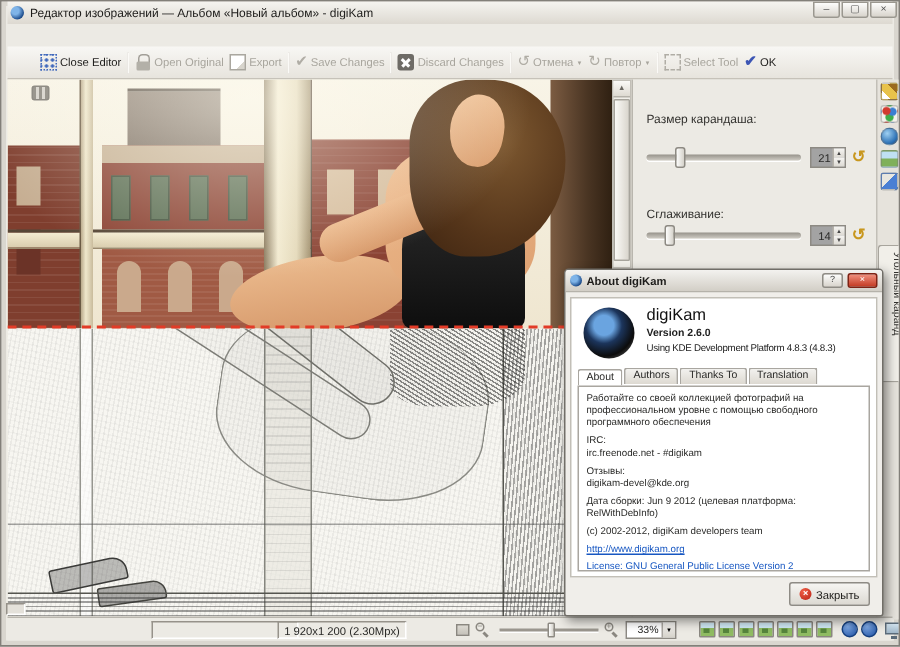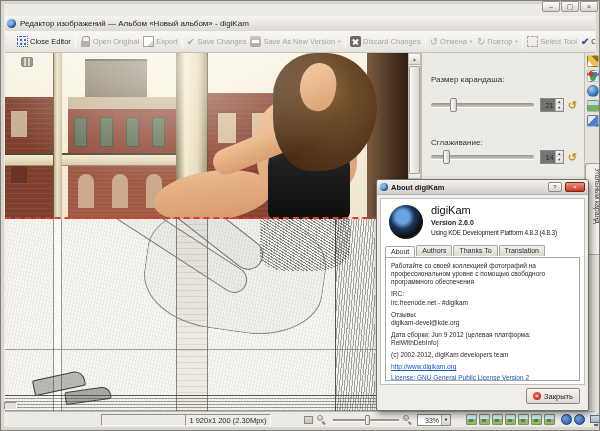--- a/index.html
+++ b/index.html
@@ -2,37 +2,37 @@
 <html><head>
 <meta charset="utf-8">
 <style>
   *{box-sizing:border-box;margin:0;padding:0}
   html,body{background:#6b6b6b}
   body{font-family:"Liberation Sans",sans-serif}
   #win{position:relative;width:600px;height:431px;margin:0 auto;background:#eceae4;
        border:1px solid #827f79;box-shadow:inset 0 0 0 3px #d9d6cf;overflow:hidden}
 
   
-  #titlebar{position:absolute;left:4px;top:15px;right:4px;height:15px;display:flex;align-items:center;
+  #titlebar{position:absolute;left:4px;top:0;right:4px;height:15px;display:flex;align-items:center;
             gap:4px;padding:0 2px;font-size:8px;color:#1d1c1a;background:linear-gradient(#f5f4f0,#ddd9d1)}
   #app-icon{width:9px;height:9px;border-radius:50%;background:radial-gradient(circle at 35% 35%,#7fb4e8 0 30%,#1f4f8f 70%,#0a1f3a);flex:0 0 auto}
   #title-text{white-space:nowrap;overflow:hidden}
   #win-controls{position:absolute;right:1px;top:0;display:flex}
   .wbtn{width:18px;height:11px;margin-left:1px;border:1px solid #9a978f;border-radius:0 0 2px 2px;
         background:linear-gradient(#fdfdfc,#d8d4cc);font-size:7px;line-height:9px;text-align:center;color:#555}
 
   
   #menubar{position:absolute;left:4px;top:16px;right:4px;height:14px;background:#f0eee8;
            border-bottom:1px solid #d7d3cb;display:flex;align-items:center;font-size:8px;color:#23221f;padding:0 3px}
   .menu-item{padding:2px 5px;white-space:nowrap}
 
   
   #toolbar{position:absolute;left:4px;top:30px;right:4px;height:22px;display:flex;align-items:center;
            background:linear-gradient(#f8f7f4,#e7e4dd);border-bottom:1px solid #c6c2b9;font-size:7.5px;
-           color:#1d1c1a;padding:0 10px;overflow:hidden;white-space:nowrap}
+           color:#1d1c1a;padding:0 20px;overflow:hidden;white-space:nowrap}
   .tbtn{display:flex;align-items:center;gap:2px;padding:2px 2px;flex:0 0 auto}
   .tbtn.dis{color:#a8a59d}
   .tsep{width:1px;height:14px;background:#c8c4bb;border-right:1px solid #fbfaf7;margin:0 2px;flex:0 0 auto}
   .dd{font-size:4px;color:inherit}
   .ic{width:11px;height:11px;position:relative;flex:0 0 auto;display:inline-block}
   .ic-grid{border:1px dotted #3f68bc;background:
      radial-gradient(circle,#3f68bc 1px,transparent 1.2px) 1px 1px/4px 4px}
   .ic-lock::before{content:"";position:absolute;left:2.5px;top:0;width:6px;height:5px;border:1.5px solid #a29f98;border-bottom:none;border-radius:3px 3px 0 0}
   .ic-lock::after{content:"";position:absolute;left:1px;bottom:0;width:9px;height:6px;background:#b3b0a8;border-radius:1px}
   .ic-page{border:1px solid #aaa79f;background:linear-gradient(135deg,#fff 70%,#d8d5cd 70%)}
@@ -127,21 +127,21 @@
                 background:linear-gradient(#6cc7f0,#1f96d8);border:1px solid #1480bd;color:#fff;
                 font-weight:bold;display:flex;align-items:center;gap:4px;padding:0 4px}
   #panel-header-icon{width:9px;height:9px;background:
      radial-gradient(circle,#fff 1px,transparent 1.3px) 1px 1px/4px 4px,rgba(255,255,255,.25);border:1px solid #fff;flex:0 0 auto}
   .plabel{position:absolute;left:9px;color:#33322f}
   .srow{position:absolute;left:9px;right:7px;height:16px;display:flex;align-items:center}
   .groove{position:relative;flex:1;height:4px;margin-right:6px;border-radius:2px;
           background:linear-gradient(#96928a,#cfccc4);box-shadow:0 1px 0 #fff}
   .handle{position:absolute;top:-5px;width:7px;height:14px;border:1px solid #8d8a83;border-radius:2px;
           background:linear-gradient(90deg,#fdfdfc,#d5d2ca)}
-  .spin{width:24px;height:14px;background:#737373;border:1px solid #8d8a83;display:flex;align-items:center;flex:0 0 auto}
+  .spin{width:24px;height:14px;background:#a3a3a3;border:1px solid #8d8a83;display:flex;align-items:center;flex:0 0 auto}
   .spin-val{flex:1;text-align:right;font-size:7.5px;padding-right:1px}
   .spin-btns{width:8px;display:flex;flex-direction:column;border-left:1px solid #b5b2aa}
   .spin-btns span{font-size:4px;line-height:6px;text-align:center;color:#444;background:linear-gradient(#f6f5f2,#dcd9d2)}
   .reset-btn{margin-left:4px;font-size:11px;line-height:11px;color:#c8971e;font-weight:bold;flex:0 0 auto}
 
   
   #sidestrip{position:absolute;left:583px;top:52px;width:17px;height:360px;background:#e6e3dc;
              border-left:1px solid #c2bfb7;z-index:2}
   .sic{position:absolute;left:2px;width:12px;height:12px;border-radius:2px;border:1px solid rgba(120,120,120,.4)}
   #sic-1{top:2px;background:linear-gradient(45deg,#fff 30%,#e8c24a 30% 70%,#9a6a1f 70%)}
@@ -249,25 +249,20 @@
     </div>
     <div class="tbtn dis">
       <span class="ic ic-page"></span>
       <span>Export</span>
     </div>
     <span class="tsep"></span>
     <div class="tbtn dis">
       <span class="ic ic-glyph gray-g">✔</span>
       <span>Save Changes</span>
     </div>
-    <div class="tbtn dis">
-      <span class="ic ic-save"></span>
-      <span>Save As New Version</span>
-      <span class="dd">▼</span>
-    </div>
     <span class="tsep"></span>
     <div class="tbtn dis">
       <span class="ic ic-xbox"></span>
       <span>Discard Changes</span>
     </div>
     <span class="tsep"></span>
     <div class="tbtn dis">
       <span class="ic ic-glyph gray-g">↺</span>
       <span>Отмена</span>
       <span class="dd">▼</span>

